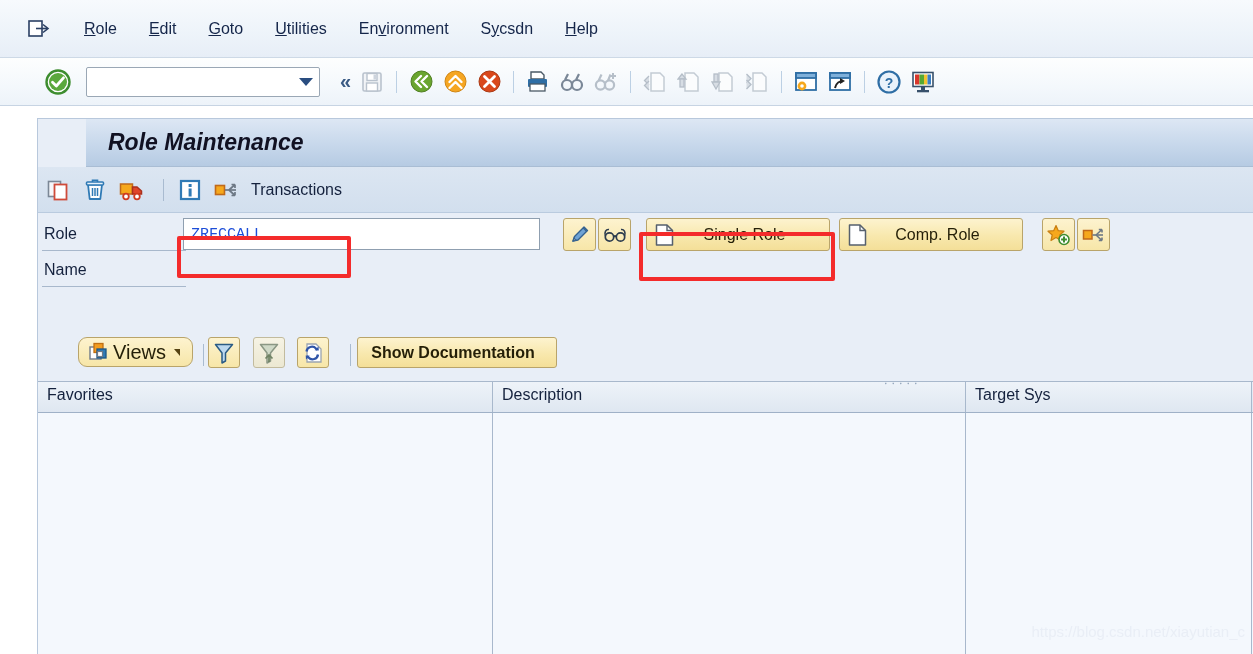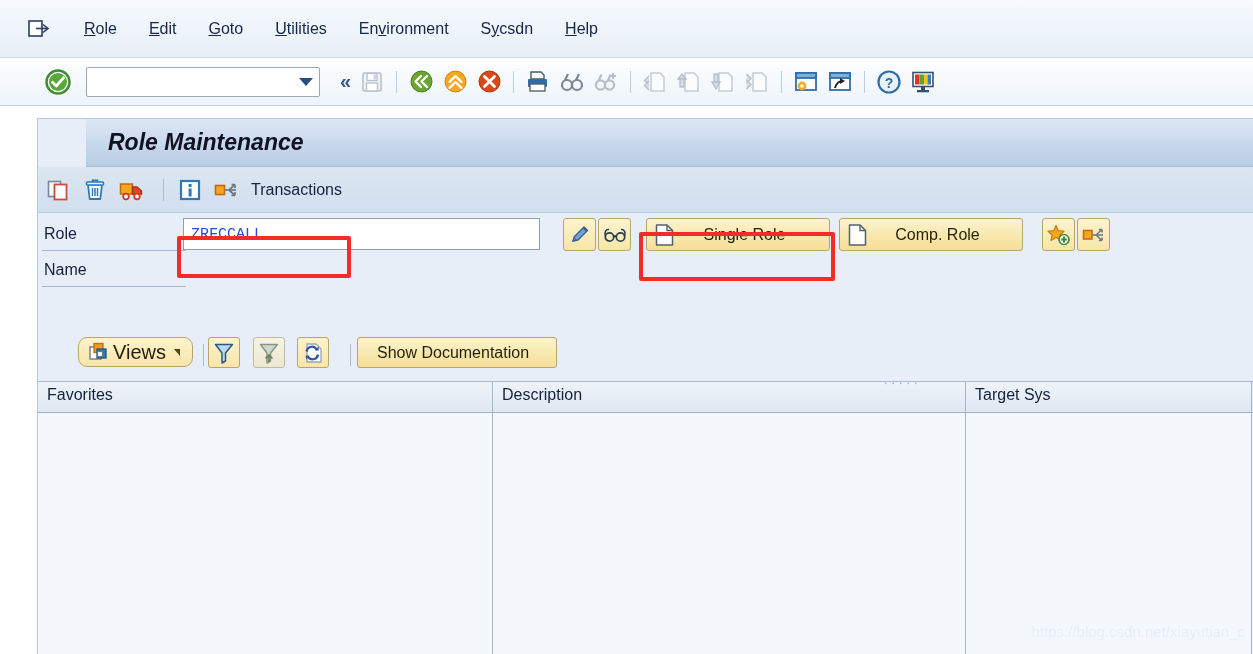--- a/index.html
+++ b/index.html
@@ -636,21 +636,21 @@
           <path d="M4.5 9.5 A5.5 5.5 0 0 1 14 6.5 L15.5 8" fill="none" stroke="#2f55a8" stroke-width="2.3"></path>
           <path d="M16.5 4.5 L16.8 8.6 L12.6 8.3 Z" fill="#2f55a8"></path>
           <path d="M16 12.5 A5.5 5.5 0 0 1 6.5 15.5 L5 14" fill="none" stroke="#2f55a8" stroke-width="2.3"></path>
           <path d="M4 17.5 L3.7 13.4 L7.9 13.7 Z" fill="#2f55a8"></path>
         </svg>
       </div>
 
       <div class="app-sep" style="position:absolute; left:302px; top:15px;"></div>
 
       <div class="wide-btn" style="left:319px; top:8px; width:200px; height:31px; justify-content:center;">
-        <span class="wb-lbl" style="padding-right:8px;">Show Documentation</span>
+        <span class="wb-lbl" style="padding-right:8px;font-weight:bold;">Show Documentation</span>
       </div>
     </div>
 
     <div class="grid">
       <span class="grip">․․․․․</span>
 
       <div class="grid-head">
         <div class="gh-cell" style="width:455px;">Favorites</div>
         <div class="gh-cell" style="width:473px;">Description</div>
         <div class="gh-cell" style="width:286px;">Target Sys</div>

